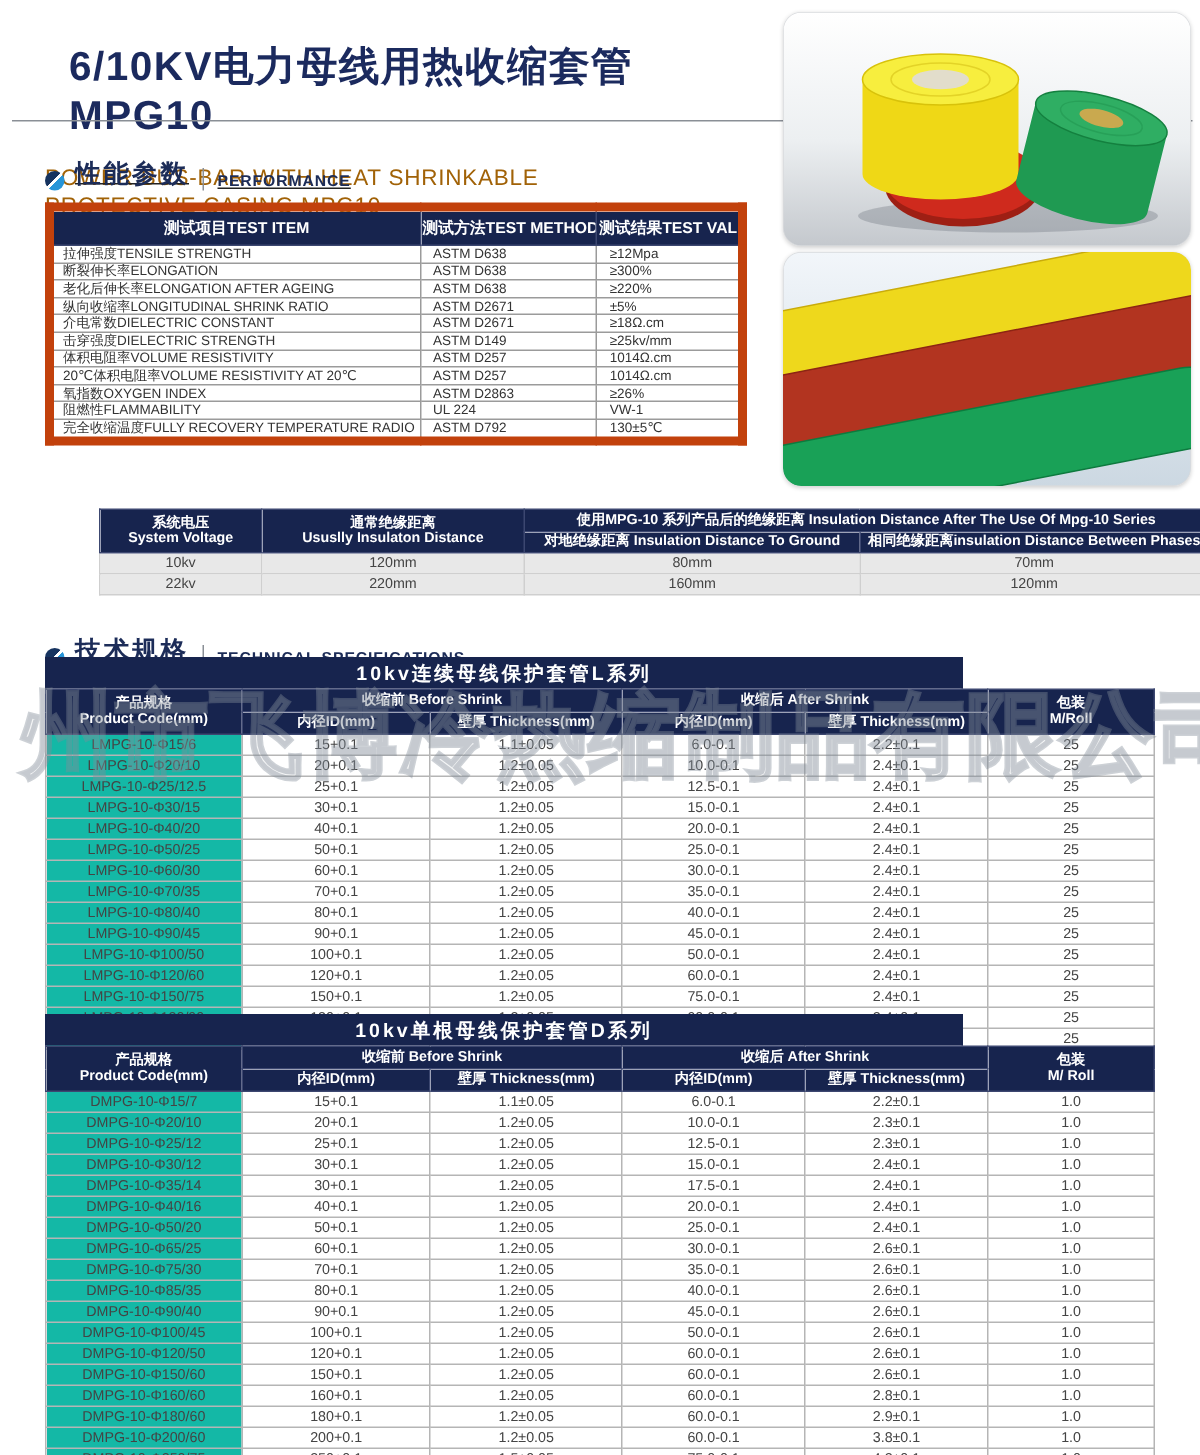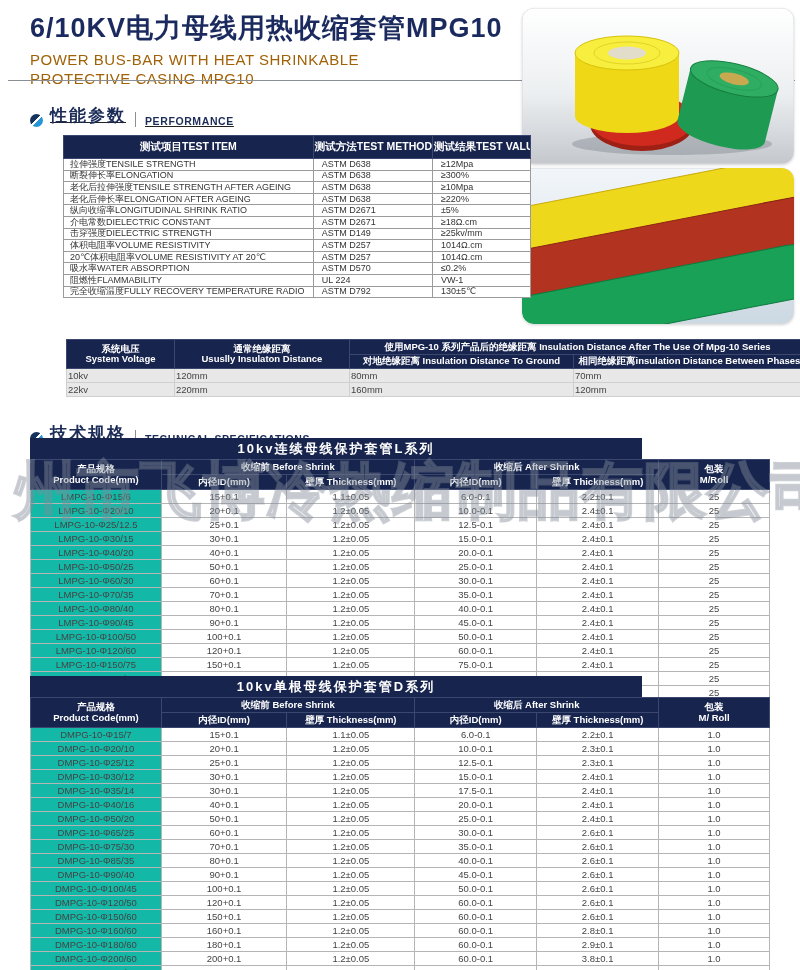--- a/index.html
+++ b/index.html
@@ -1,21 +1,21 @@
 <!DOCTYPE html>
 <html><head>
 <meta charset="utf-8">
 <style>
   html,body{margin:0;padding:0;background:#fff;}
   .page{position:relative;width:800px;height:970px;background:#fff;overflow:hidden;
         font-family:"Liberation Sans","DejaVu Sans",sans-serif;color:#222;}
 
   
   .title-block{position:absolute;left:30px;top:10px;width:480px;}
-  .title-cn{margin:0;font-size:27px;font-weight:bold;color:#1b2a5e;letter-spacing:1px;}
+  .title-cn{margin:16px;font-size:27px;font-weight:bold;color:#1b2a5e;letter-spacing:1px;}
   .title-en{margin-top:4px;font-size:15px;line-height:19px;color:#a16207;letter-spacing:.5px;}
   .title-rule{position:absolute;left:8px;top:80px;width:787px;height:1px;background:#8a8f96;}
 
   
   .section-hd{position:absolute;left:30px;display:flex;align-items:flex-end;gap:7px;text-decoration:underline;}
   .bullet{width:13px;height:13px;border-radius:50%;flex:0 0 13px;
           background:linear-gradient(135deg,#16335f 0 45%,#ffffff 45% 55%,#2795d8 55% 100%);}
   .sec-cn{font-size:17px;font-weight:bold;color:#1c2c58;letter-spacing:2px;}
   .sec-div{width:1px;height:15px;background:#8a8f96;margin:0 2px;}
   .sec-en{font-size:10.5px;font-weight:bold;color:#1c2c58;letter-spacing:.6px;}
@@ -24,28 +24,28 @@
   table{border-collapse:collapse;table-layout:fixed;}
   th,td{overflow:hidden;white-space:nowrap;}
 
   
   .perf{position:absolute;left:30px;top:135px;width:468px;}
   .perf th{background:#17244e;color:#fff;font-size:10.5px;font-weight:bold;
            height:20px;border:1px solid #3c4770;text-align:center;}
   .perf td{height:10.6px;font-size:9px;line-height:1;color:#333;background:#fff;
            border:1px solid #9b9b9b;text-align:left;padding:0 0 0 8px;}
   .perf td:first-child{padding-left:6px;}
-  .perf{border:1px solid #c2410c;margin-left:33px;}
+  .perf{border:6px solid #c2410c;}
 
   
   .volt{position:absolute;left:30px;top:339px;width:740px;border:1px solid #6e6e6e;margin-left:36px;}
   .volt th{background:#17244e;color:#fff;font-size:9.5px;font-weight:bold;
            height:11.5px;border:1px solid #3c4770;text-align:center;line-height:1.1;}
   .volt td{height:11px;font-size:9.5px;color:#444;background:#e8e8e8;
-           border:1px solid #cfcfcf;text-align:left;}
+           border:1px solid #cfcfcf;text-align:center;}
 
   
   .spec-wrap{position:absolute;left:30px;width:612px;}
   .spec-wrap.l{top:438px;}
   .spec-wrap.d{top:676px;}
   .spec-title{background:#17244e;color:#fff;font-size:13px;font-weight:bold;
               text-align:center;height:20px;line-height:20px;letter-spacing:2px;
               border:1px solid #17244e;border-bottom:none;}
   .spec{width:740px;border:1px solid #6e6e6e;}
   .spec th{background:#17244e;color:#fff;font-size:9.5px;font-weight:bold;
@@ -161,25 +161,20 @@
           <td>拉伸强度TENSILE STRENGTH</td>
           <td>ASTM D638</td>
           <td>≥12Mpa</td>
         </tr>
         <tr>
           <td>断裂伸长率ELONGATION</td>
           <td>ASTM D638</td>
           <td>≥300%</td>
         </tr>
         <tr>
-          <td>老化后拉伸强度TENSILE STRENGTH AFTER AGEING</td>
-          <td>ASTM D638</td>
-          <td>≥10Mpa</td>
-        </tr>
-        <tr>
           <td>老化后伸长率ELONGATION AFTER AGEING</td>
           <td>ASTM D638</td>
           <td>≥220%</td>
         </tr>
         <tr>
           <td>纵向收缩率LONGITUDINAL SHRINK RATIO</td>
           <td>ASTM D2671</td>
           <td>±5%</td>
         </tr>
         <tr>
@@ -196,23 +191,23 @@
           <td>体积电阻率VOLUME RESISTIVITY</td>
           <td>ASTM D257</td>
           <td>1014Ω.cm</td>
         </tr>
         <tr>
           <td>20℃体积电阻率VOLUME RESISTIVITY AT 20℃</td>
           <td>ASTM D257</td>
           <td>1014Ω.cm</td>
         </tr>
         <tr>
-          <td>吸水率WATER ABSORPTION</td>
-          <td>ASTM D570</td>
-          <td>≤0.2%</td>
+          <td>氧指数OXYGEN INDEX</td>
+          <td>ASTM D2863</td>
+          <td>≥26%</td>
         </tr>
         <tr>
           <td>阻燃性FLAMMABILITY</td>
           <td>UL 224</td>
           <td>VW-1</td>
         </tr>
         <tr>
           <td>完全收缩温度FULLY RECOVERY TEMPERATURE RADIO</td>
           <td>ASTM D792</td>
           <td>130±5℃</td>

